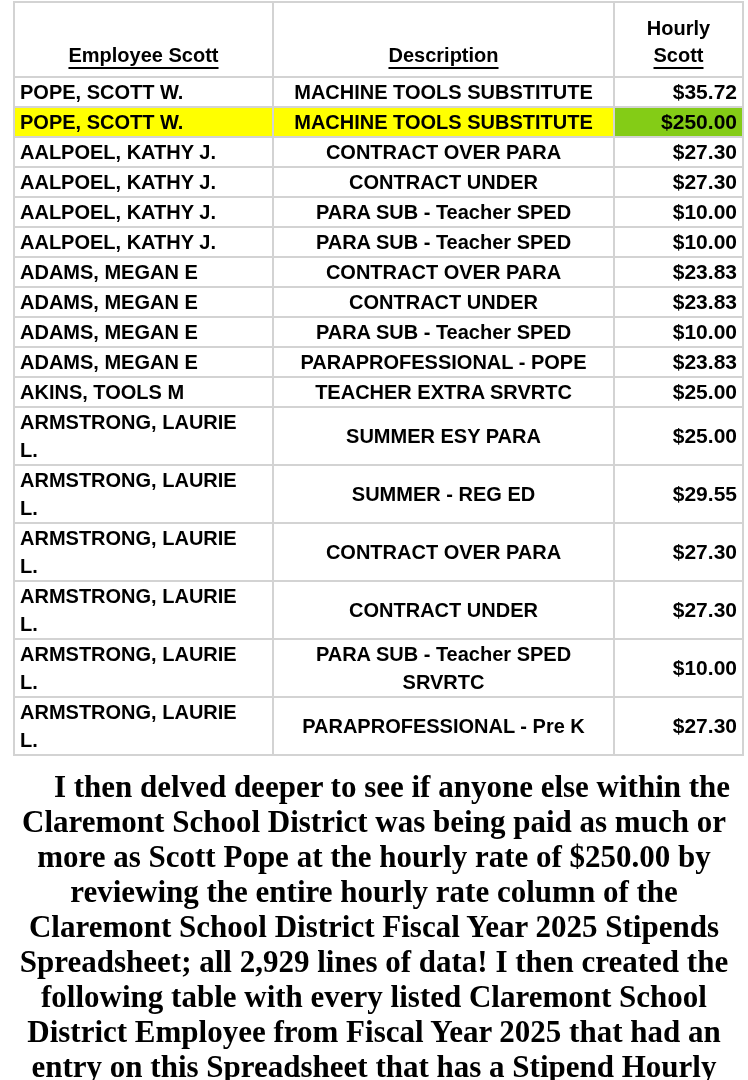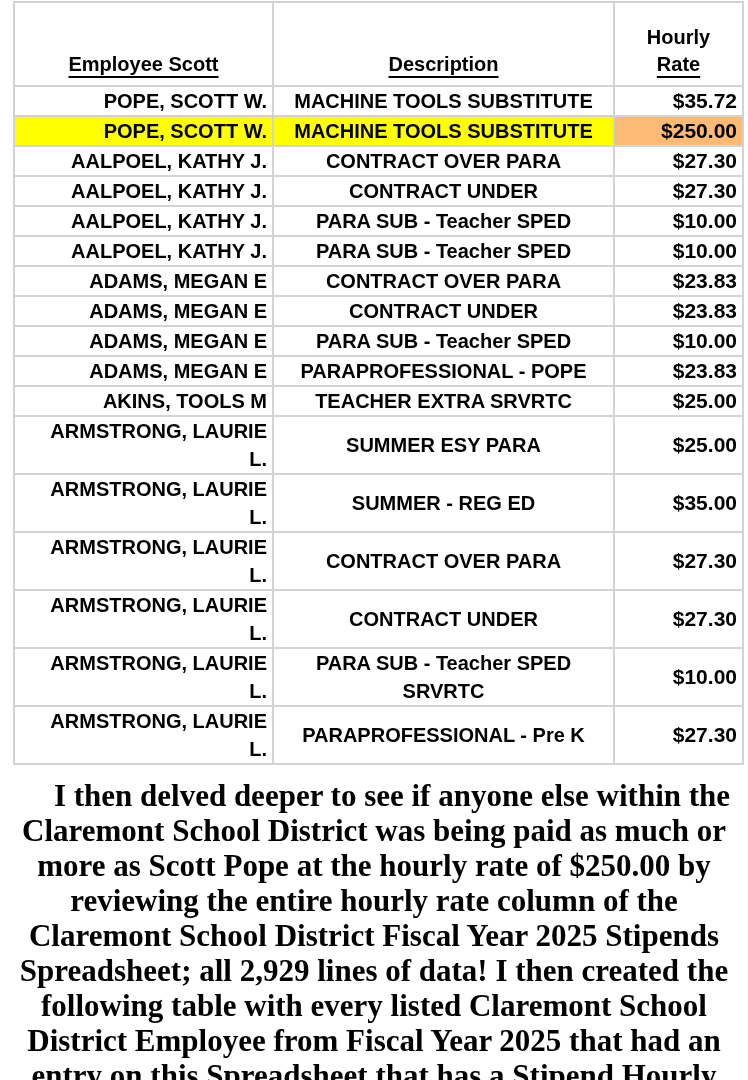--- a/index.html
+++ b/index.html
@@ -34,40 +34,40 @@
     border: 2px solid #d3d3d3;
     color: #000;
     font-weight: bold;
     overflow: hidden;
   }
   thead tr { height: 59px; }
   th {
     font-size: 20px;
     text-align: center;
     vertical-align: bottom;
-    padding: 21px 4px 7px 4px;
+    padding: 12px 4px 7px 4px;
   }
   .hdr-line {
     display: block;
     line-height: 27px;
   }
   .hdr-line.underlined {
     text-decoration: underline;
     text-decoration-thickness: 2px;
     text-underline-offset: 5px;
   }
 
   td {
     font-size: 20px;
     line-height: 28px;
     padding: 0 5px;
     vertical-align: middle;
     white-space: pre-line;
   }
-  td.col-name { text-align: right; }
+  td.col-name { text-align: left; }
   td.col-desc { text-align: center; }
   td.col-rate {
     text-align: right;
     font-size: 21px;
     white-space: nowrap;
   }
   tr.short { height: 30px; }
   tr.tall  { height: 44px; }
 
   
@@ -97,34 +97,34 @@
     <thead>
       <tr>
           <th>
             <span class="hdr-line underlined">Employee Scott</span>
           </th>
           <th>
             <span class="hdr-line underlined">Description</span>
           </th>
           <th>
             <span class="hdr-line">Hourly</span>
-            <span class="hdr-line underlined">Rate</span>
+            <span class="hdr-line underlined">Scott</span>
           </th>
         </tr>
     </thead>
     <tbody>
         <tr class="short">
           <td class="col-name">POPE, SCOTT W.</td>
           <td class="col-desc">MACHINE TOOLS SUBSTITUTE</td>
           <td class="col-rate">$35.72</td>
         </tr>
         <tr class="short">
           <td class="col-name" style="background: rgb(255, 255, 0);">POPE, SCOTT W.</td>
           <td class="col-desc" style="background: rgb(255, 255, 0);">MACHINE TOOLS SUBSTITUTE</td>
-          <td class="col-rate" style="background: #fdba74;">$250.00</td>
+          <td class="col-rate" style="background: #84cc16;">$250.00</td>
         </tr>
         <tr class="short">
           <td class="col-name">AALPOEL, KATHY J.</td>
           <td class="col-desc">CONTRACT OVER PARA</td>
           <td class="col-rate">$27.30</td>
         </tr>
         <tr class="short">
           <td class="col-name">AALPOEL, KATHY J.</td>
           <td class="col-desc">CONTRACT UNDER</td>
           <td class="col-rate">$27.30</td>
@@ -167,21 +167,21 @@
         <tr class="tall">
           <td class="col-name">ARMSTRONG, LAURIE
 L.</td>
           <td class="col-desc">SUMMER ESY PARA</td>
           <td class="col-rate">$25.00</td>
         </tr>
         <tr class="tall">
           <td class="col-name">ARMSTRONG, LAURIE
 L.</td>
           <td class="col-desc">SUMMER - REG ED</td>
-          <td class="col-rate">$35.00</td>
+          <td class="col-rate">$29.55</td>
         </tr>
         <tr class="tall">
           <td class="col-name">ARMSTRONG, LAURIE
 L.</td>
           <td class="col-desc">CONTRACT OVER PARA</td>
           <td class="col-rate">$27.30</td>
         </tr>
         <tr class="tall">
           <td class="col-name">ARMSTRONG, LAURIE
 L.</td>

